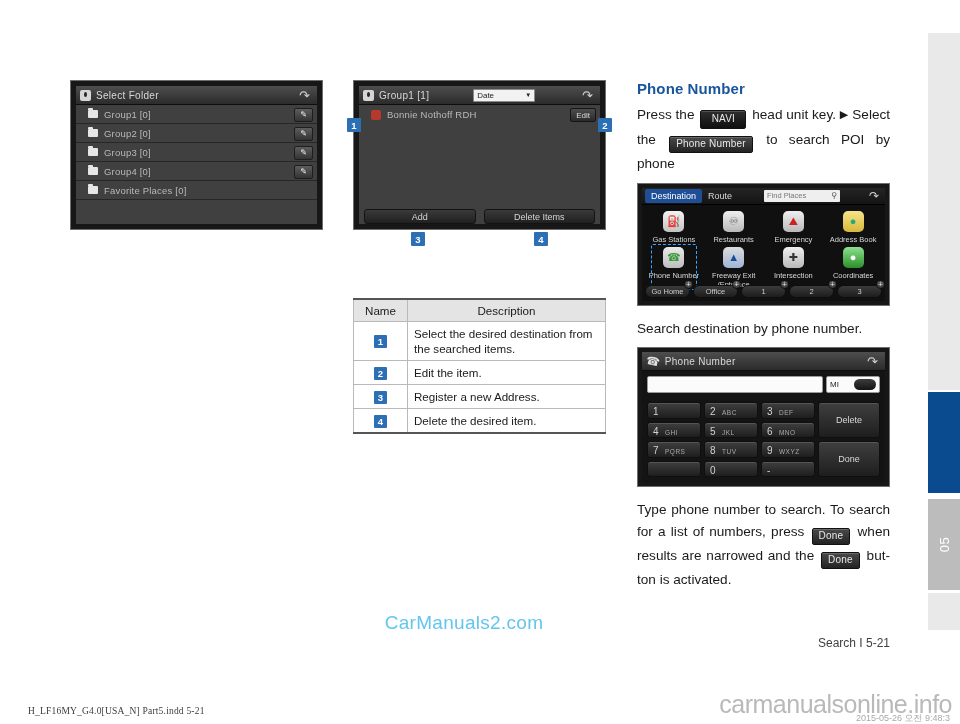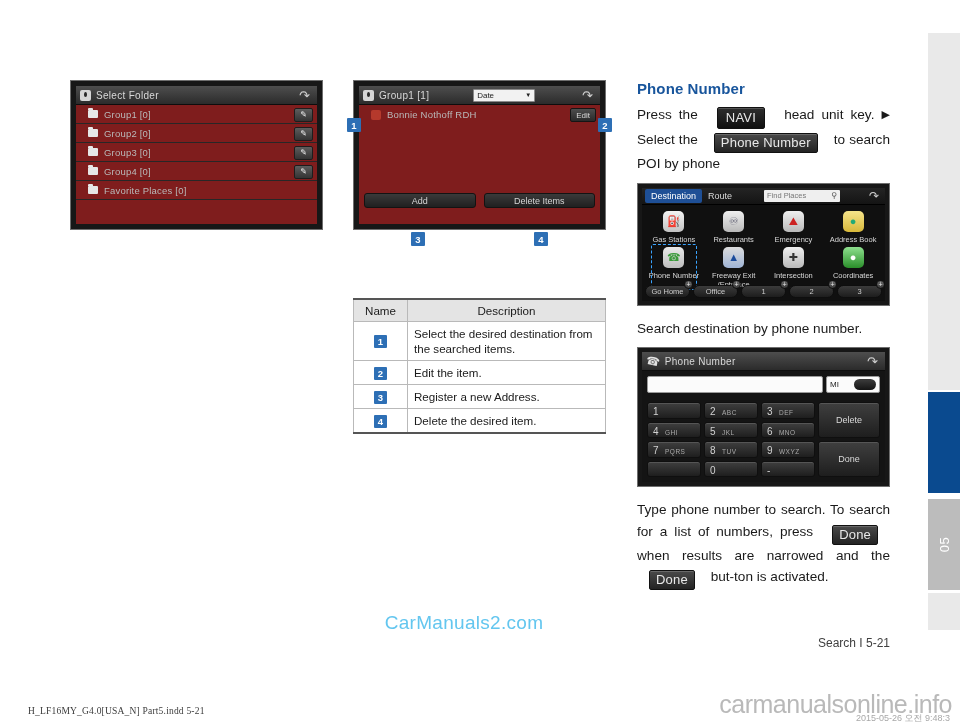--- a/index.html
+++ b/index.html
@@ -36,43 +36,43 @@
     text-align:justify; text-justify:inter-word;
   }
   .body-text p { margin:0; }
 
   
   .chip {
     display:inline-block; vertical-align:-3px;
     background:linear-gradient(#4a4a4a,#232323);
     color:#e8e8e8; border:1px solid #111;
     border-radius:2px;
-    font-size:13px; letter-spacing:.2px;
-    padding:2px 6px 3px; margin:0 12px;
+    font-size:10px; letter-spacing:.2px;
+    padding:2px 6px 3px; margin:0 2px;
     line-height:1; min-width:40px; text-align:center;
     box-shadow:inset 0 1px 0 rgba(255,255,255,.18);
   }
   .chip.wide { min-width:60px; }
   .chip.navi { min-width:46px; padding:3px 8px 4px; background:linear-gradient(#2e2e2e,#101010); }
   .chip.done { min-width:34px; }
 
   .arrow-glyph { font-size:11px; vertical-align:1px; }
 
   
   .sec-head {
     color:#18559c; font-size:15px; font-weight:bold;
     margin:0 0 7px 0; letter-spacing:.1px;
   }
 
   
   .hu {
     position:relative; background:#171717;
     border:1px solid #6e6e6e; overflow:hidden;
   }
-  .hu-inner { position:absolute; inset:5px; background:#7f1d1d; }
+  .hu-inner { position:absolute; inset:5px; background:#404040; }
 
   .hu-bar {
     position:absolute; left:0; right:0; top:0; height:19px;
     background:linear-gradient(#4e4e4e,#2b2b2b);
     border-bottom:1px solid #0d0d0d;
     display:flex; align-items:center; padding:0 4px;
   }
   .hu-bar-title { color:#d8d8d8; font-size:10px; letter-spacing:.3px; }
   .pin-ico {
     width:11px; height:11px; margin-right:5px; border-radius:2px;
@@ -116,21 +116,21 @@
   .sel-dd .cv { margin-left:auto; font-size:6px; }
   .poi-ico {
     width:10px; height:10px; background:#b5392c; border-radius:2px;
     margin-right:6px; flex:0 0 auto;
   }
   .edit-btn {
     position:absolute; right:4px; top:3px;
     background:linear-gradient(#4d4d4d,#2a2a2a); border:1px solid #151515;
     border-radius:2px; color:#dcdcdc; font-size:8px; padding:1.5px 5px;
   }
-  .hu-foot { position:absolute; left:5px; right:5px; bottom:16px; display:flex; gap:8px;margin-top:32px; }
+  .hu-foot { position:absolute; left:5px; right:5px; bottom:0; display:flex; gap:8px;margin-top:32px; }
   .hu-foot-btn {
     flex:1; height:15px; background:linear-gradient(#3a3a3a,#202020);
     border:1px solid #131313; border-radius:3px; color:#d5d5d5;
     font-size:9px; display:flex; align-items:center; justify-content:center;
   }
 
   
   .badge {
     position:absolute; width:14px; height:14px; background:#2d6fb5;
     color:#fff; font-size:9.5px; font-weight:bold;

